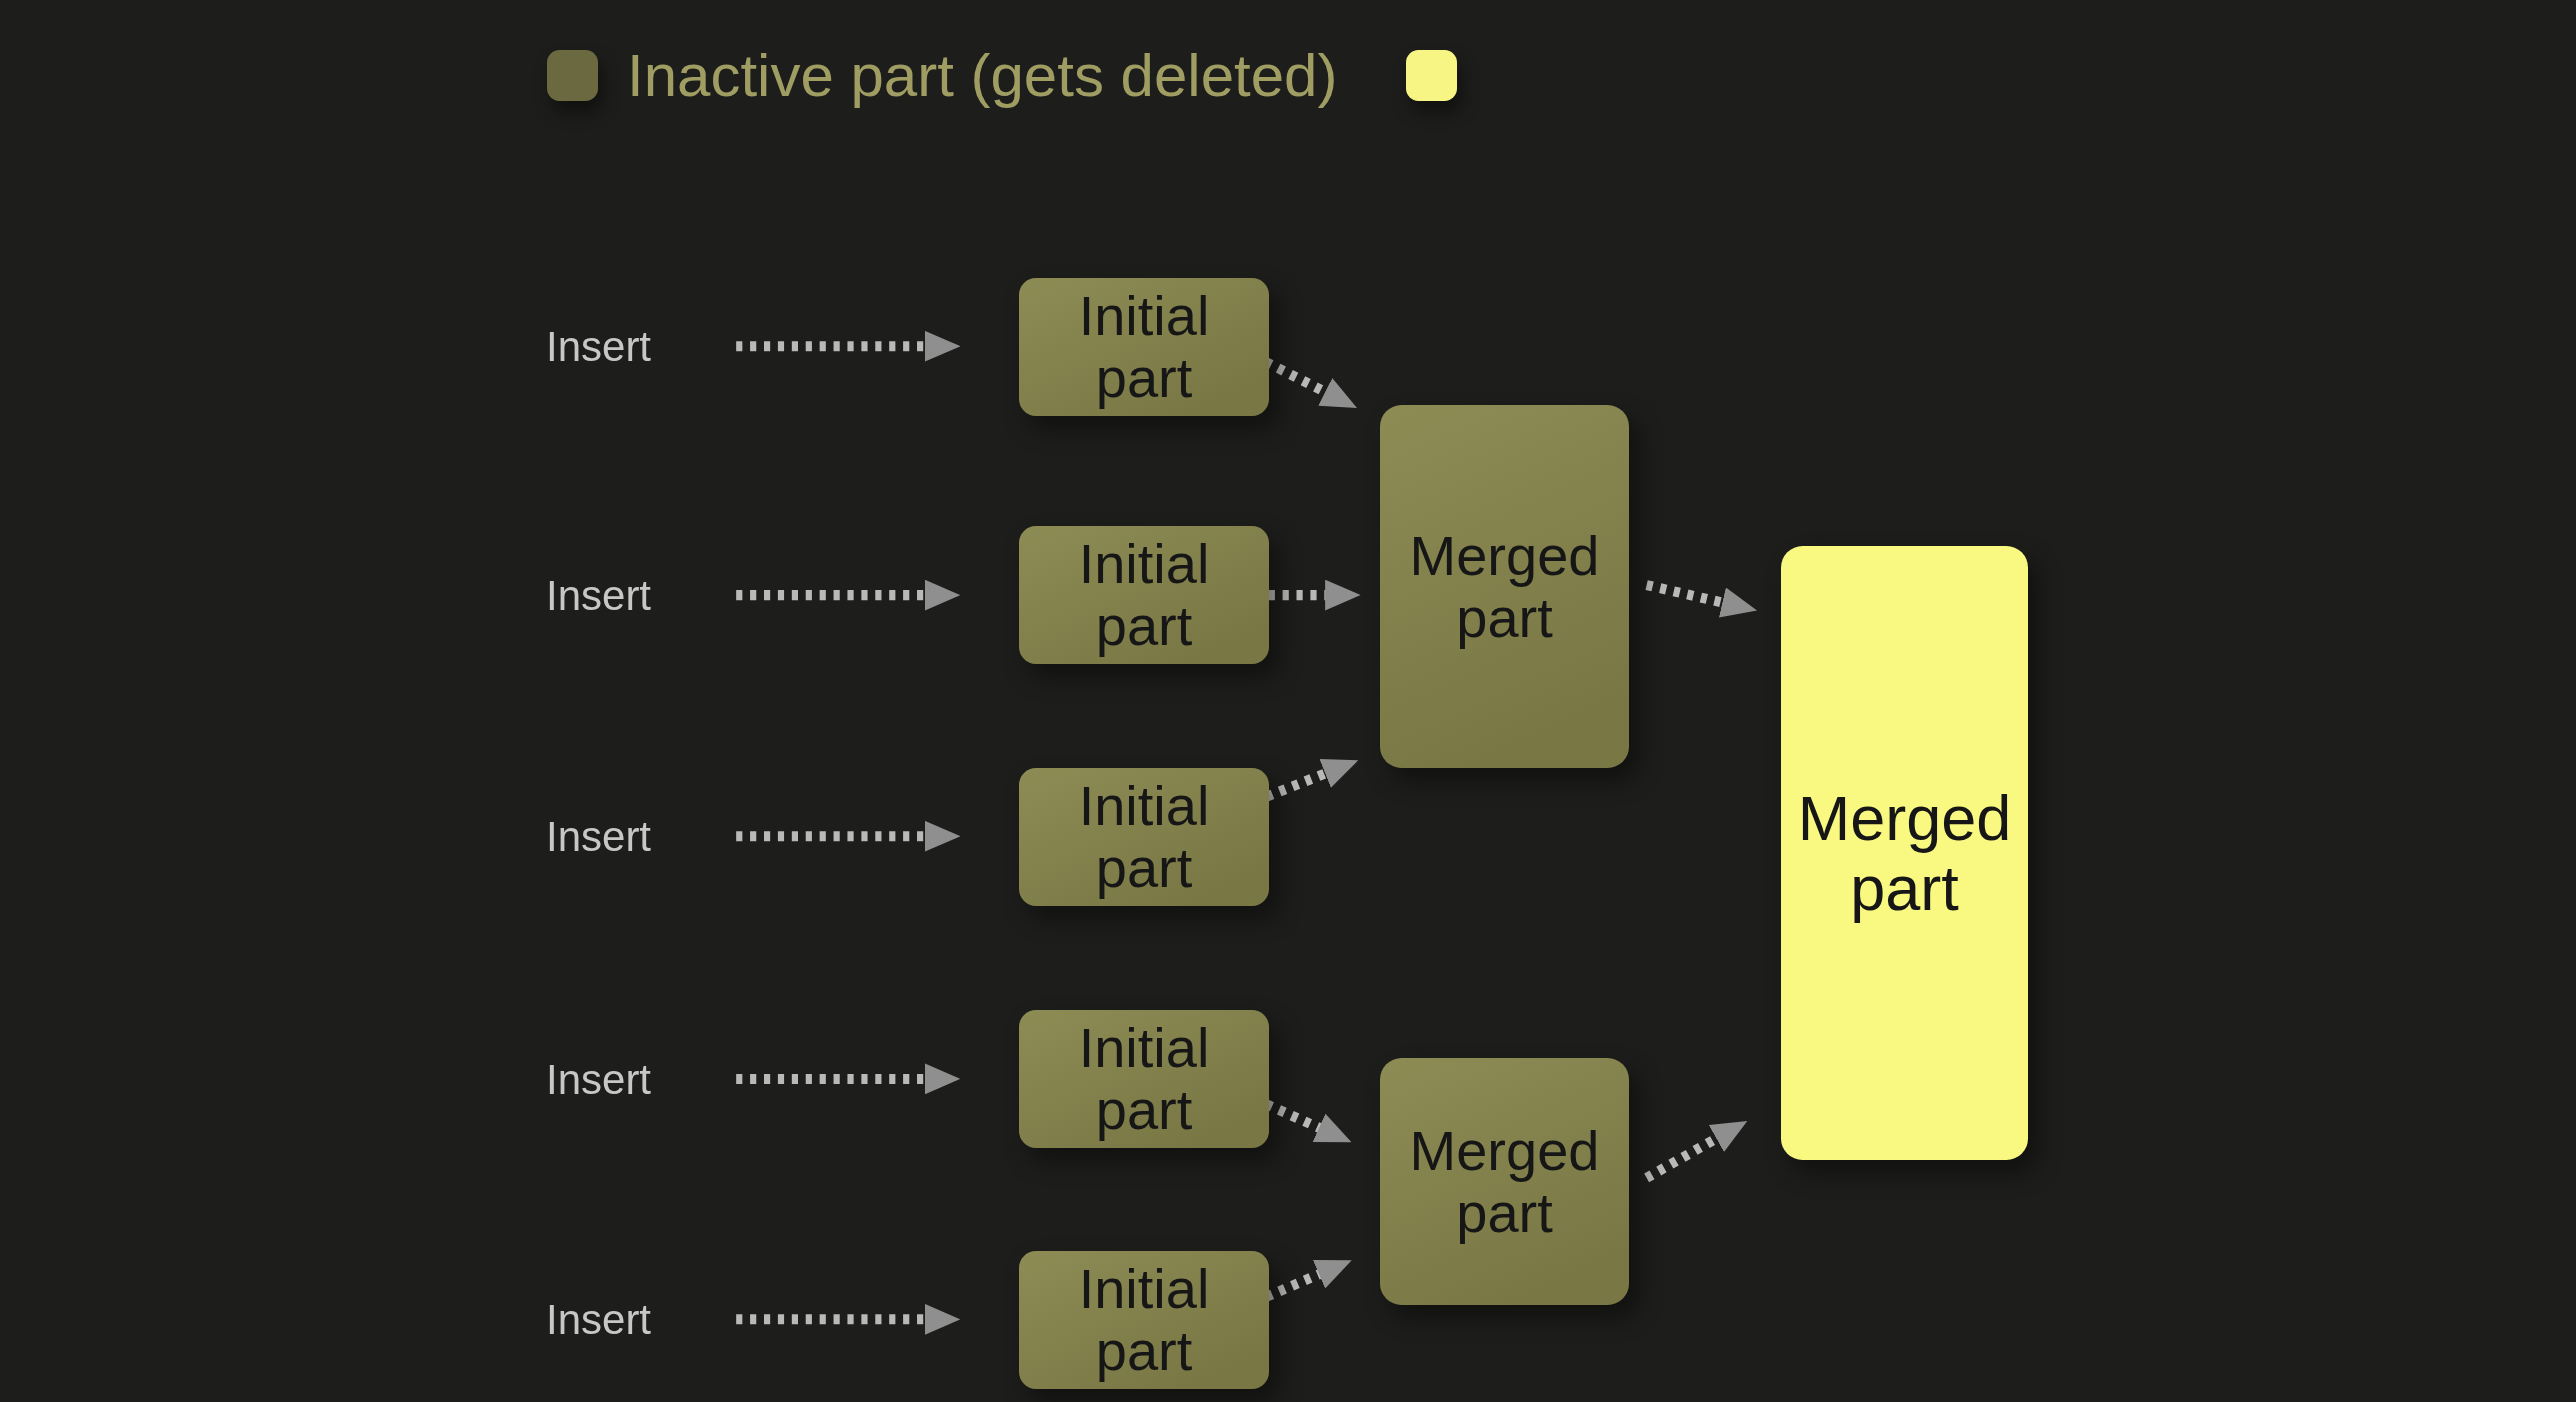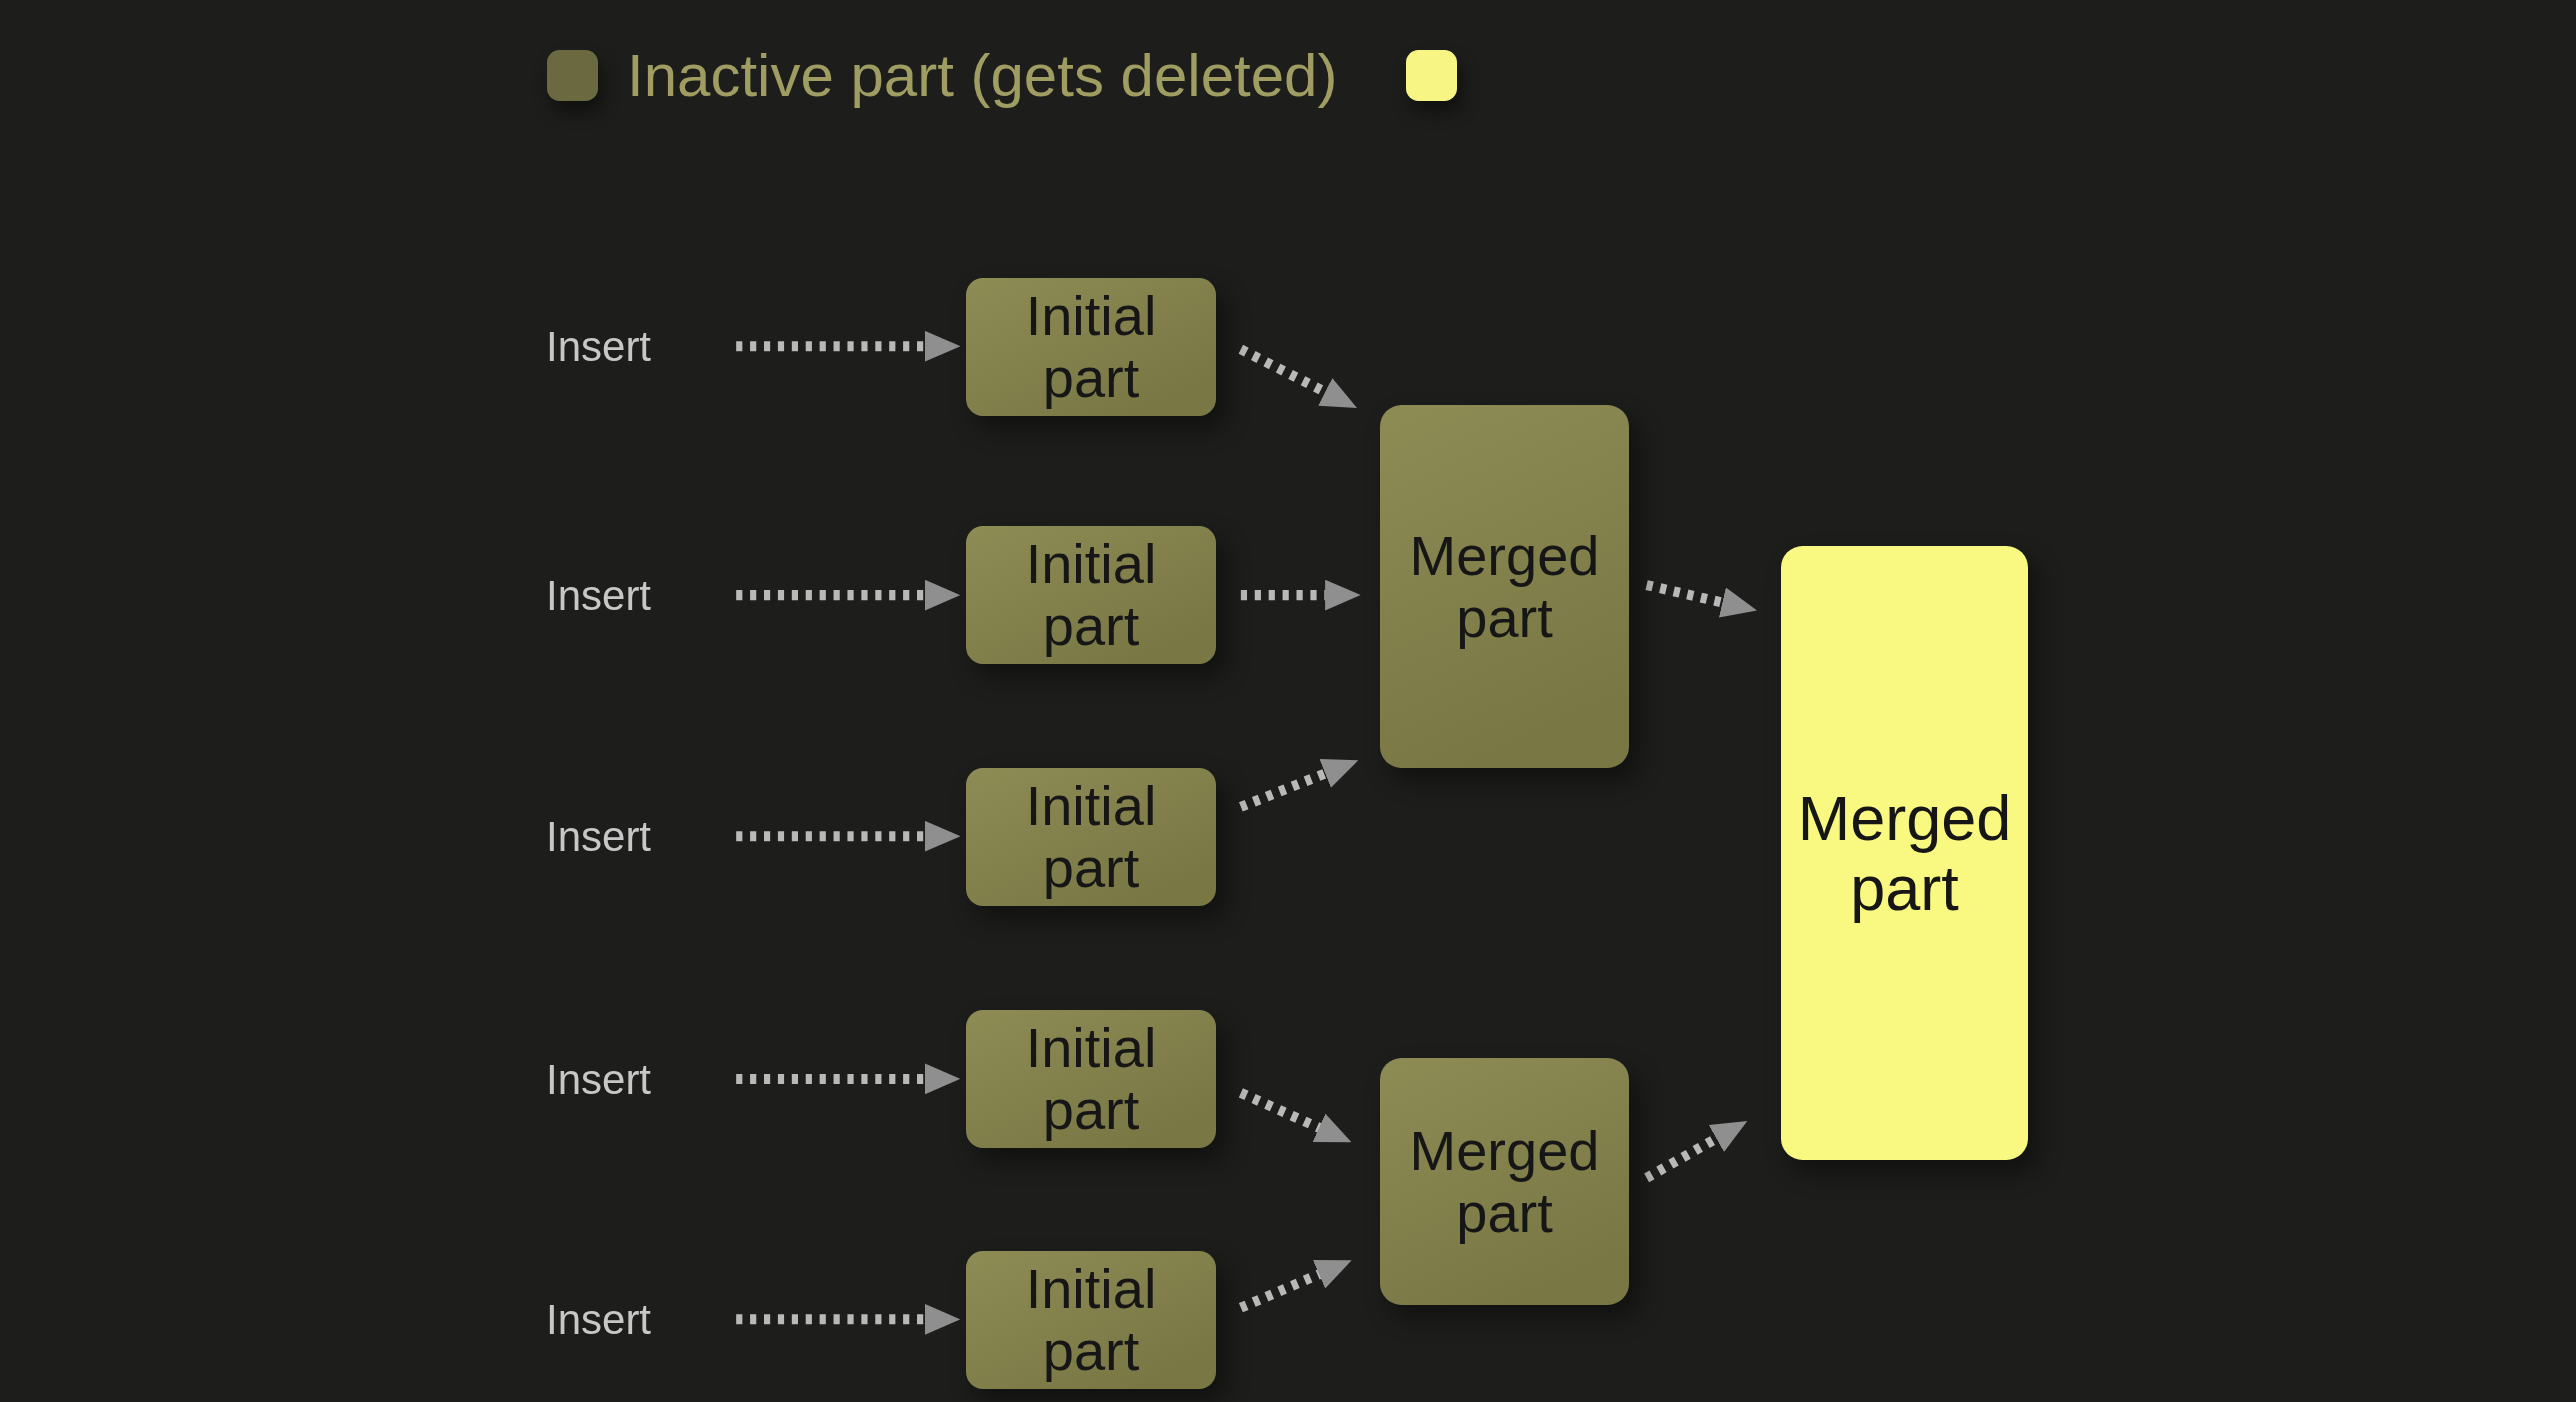--- a/index.html
+++ b/index.html
@@ -70,21 +70,21 @@
     color:var(--box-text);
     box-shadow:9.3px 12.4px 23px rgba(0,0,0,.42);
   }
   .part-box.inactive{
     background:linear-gradient(155deg,var(--inactive-box-start) 0%,var(--inactive-box-end) 85%);
   }
   .part-box.active{
     background:var(--active-box);
   }
   .initial-box{
-    left:966px;width:250px;height:138px;
+    left:1019px;width:250px;height:138px;
     border-radius:17px;
     font-size:56px;line-height:62px;
   }
   .merged-box{
     left:1380px;width:249px;
     border-radius:21.6px;
     font-size:56px;line-height:62px;
   }
   .merged-box.top{top:405px;height:363px;}
   .merged-box.bottom{top:1058px;height:247px;}

